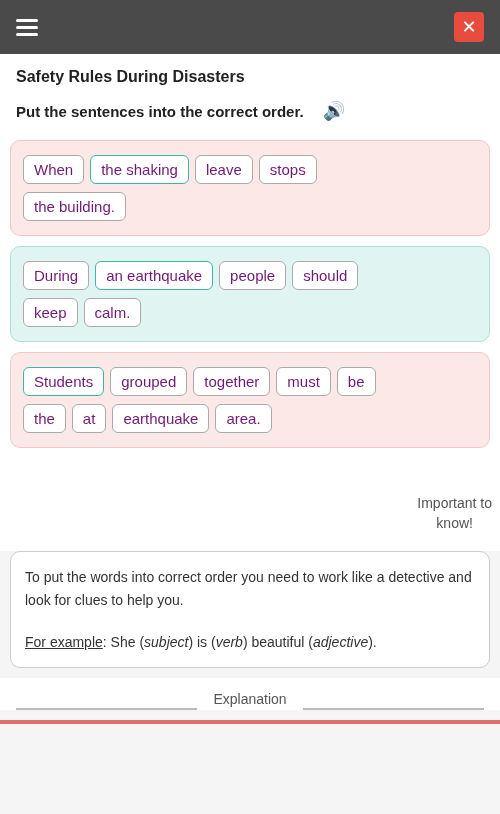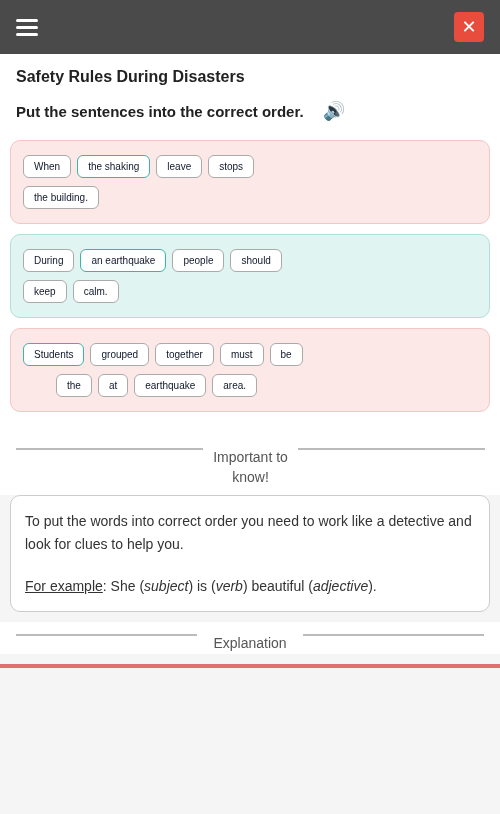--- a/index.html
+++ b/index.html
@@ -99,37 +99,38 @@
       display: flex;
       flex-wrap: wrap;
       gap: 6px;
       align-items: center;
     }
 
     .token {
       border: 1.5px solid #aaa;
       border-radius: 6px;
       padding: 5px 10px;
-      font-size: 10px;
-      background: white;
-      color: #0f172a;
+      font-size: 15px;
+      background: white;
+      color: #701a75;
       cursor: pointer;
       user-select: none;
     }
     .token.teal-border {
       border-color: #3db5a6;
     }
 
     
     .divider-section {
       display: flex;
-      align-items: flex-start;
-      padding: 18px 15px 8px 16px;
+      align-items: flex-end;
+      padding: 18px 8px 8px 16px;
       background: white;
       gap: 10px;
+      flex-direction: column;
     }
     .divider-line {
       flex: 1;
       height: 1.5px;
       background: #bbb;
     }
     .divider-label {
       font-size: 14px;
       color: #555;
       text-align: center;
@@ -156,21 +157,21 @@
     .underline {
       text-decoration: underline;
     }
     .italic {
       font-style: italic;
     }
 
     
     .bottom-divider-section {
       display: flex;
-      align-items: flex-start;
+      align-items: flex-end;
       padding: 12px 16px 0 16px;
       background: white;
       gap: 16px;
     }
     .bottom-bar {
       width: 100%;
       height: 4px;
       background: #e07070;
       margin-top: 10px;
     }
@@ -222,21 +223,21 @@
   </div>
 
   <div class="sentence-card pink">
     <div class="word-tokens">
       <span class="token teal-border">Students</span>
       <span class="token">grouped</span>
       <span class="token">together</span>
       <span class="token">must</span>
       <span class="token">be</span>
     </div>
-    <div class="word-tokens" style="margin-top:8px;margin-left:33px;">
+    <div class="word-tokens" style="margin-top:8px;">
       <span class="token">the</span>
       <span class="token">at</span>
       <span class="token">earthquake</span>
       <span class="token">area.</span>
     </div>
   </div>
 
 </div>
 
 <div class="divider-section">

